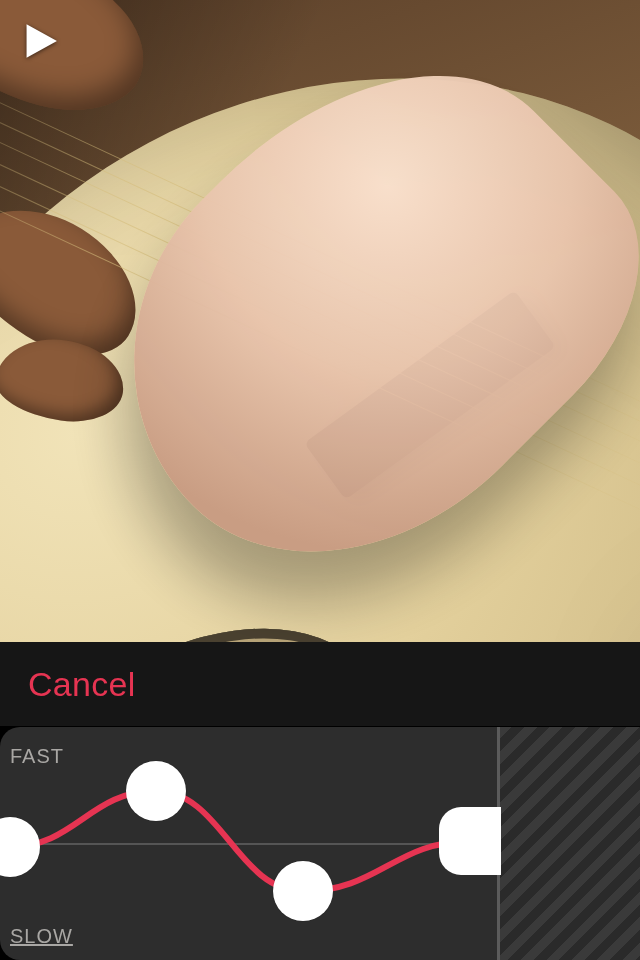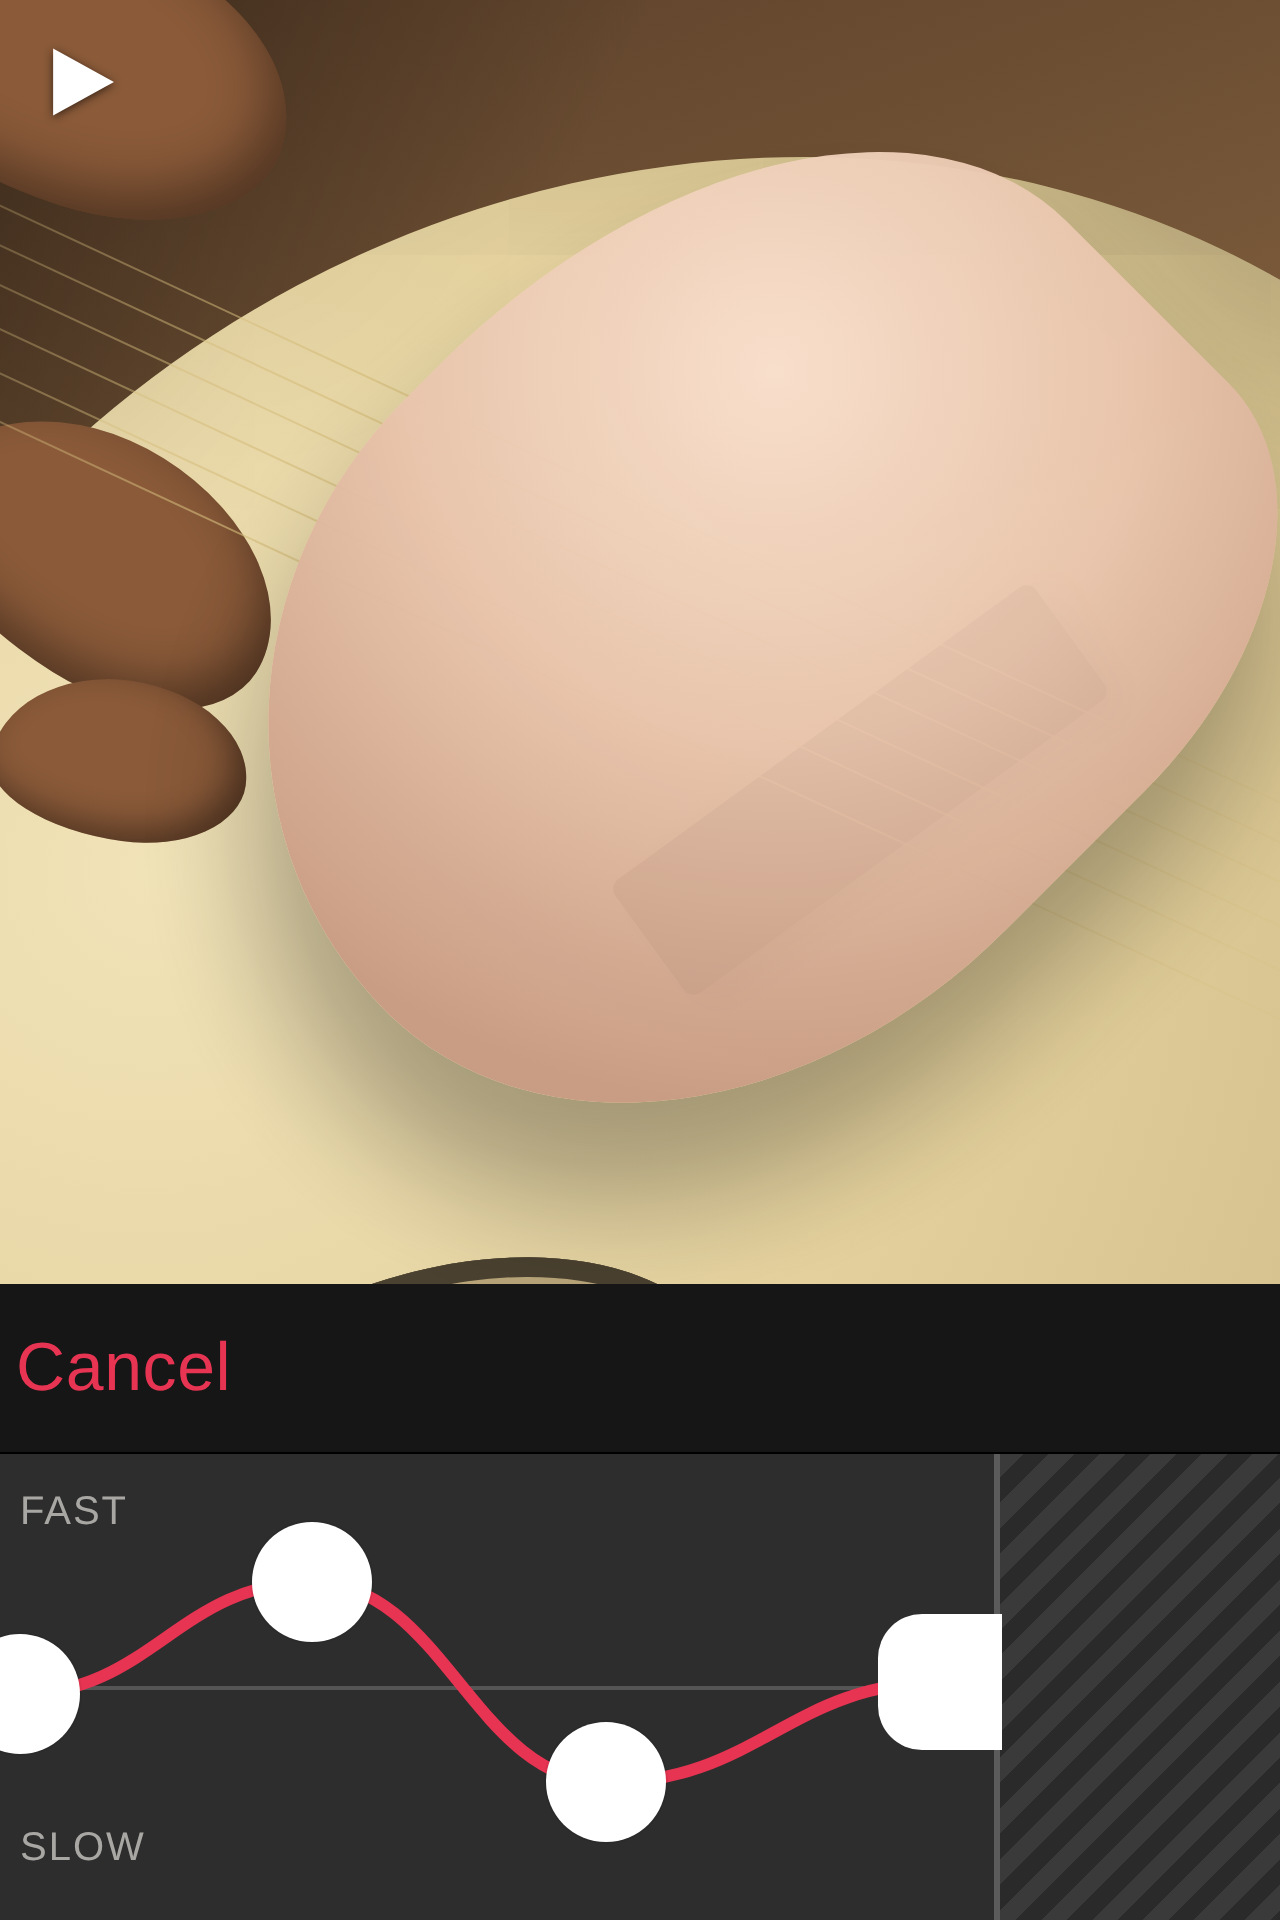--- a/index.html
+++ b/index.html
@@ -97,46 +97,47 @@
   .play-btn svg { filter: drop-shadow(0 1px 2px rgba(0,0,0,0.6)); }
 
   
   .action-bar {
     height: 85px;
     background: #161616;
     border-bottom: 1px solid #000;
     display: flex;
     align-items: center;
     justify-content: space-between;
-    padding: 0 8px;
+    padding: 0 28px;
   }
   .action-bar button {
     background: none; border: none;
     font-size: 34px;
     font-weight: 400;
     letter-spacing: 0.3px;
     color: #e63452;
     cursor: pointer;
   }
 
   
   .editor {
     position: relative;
     flex: 1;
     background: #2d2d2d;
+    border-radius: 20px;
   }
   .axis-label {
     position: absolute;
     left: 10px;
     font-size: 20px;
     color: #a9a7a4;
     letter-spacing: 1px;
   }
   .axis-fast { top: 18px; }
-  .axis-slow { bottom: 24px; }
+  .axis-slow { bottom: 12px; text-decoration: underline; }
 
   .track-line {
     position: absolute;
     left: 0; right: 0; top: 50%;
     height: 2px;
     background: #555;
     transform: translateY(-1px);
   }
 
   .curve-svg {

